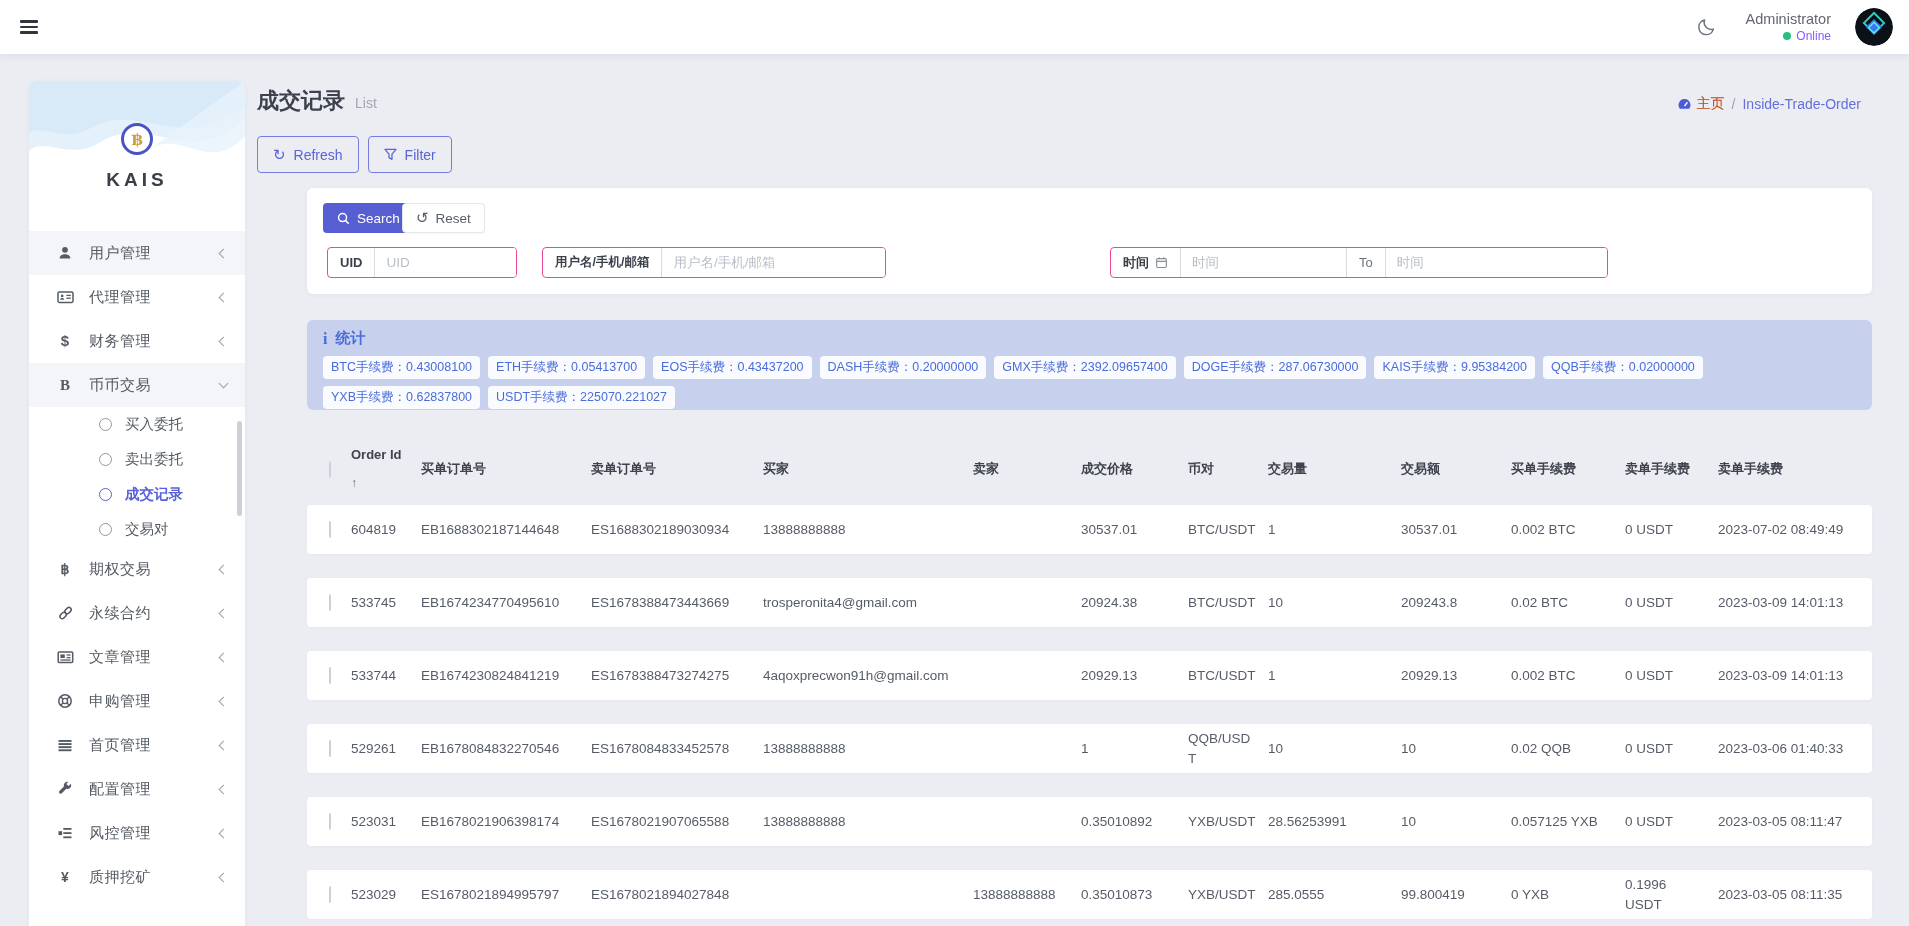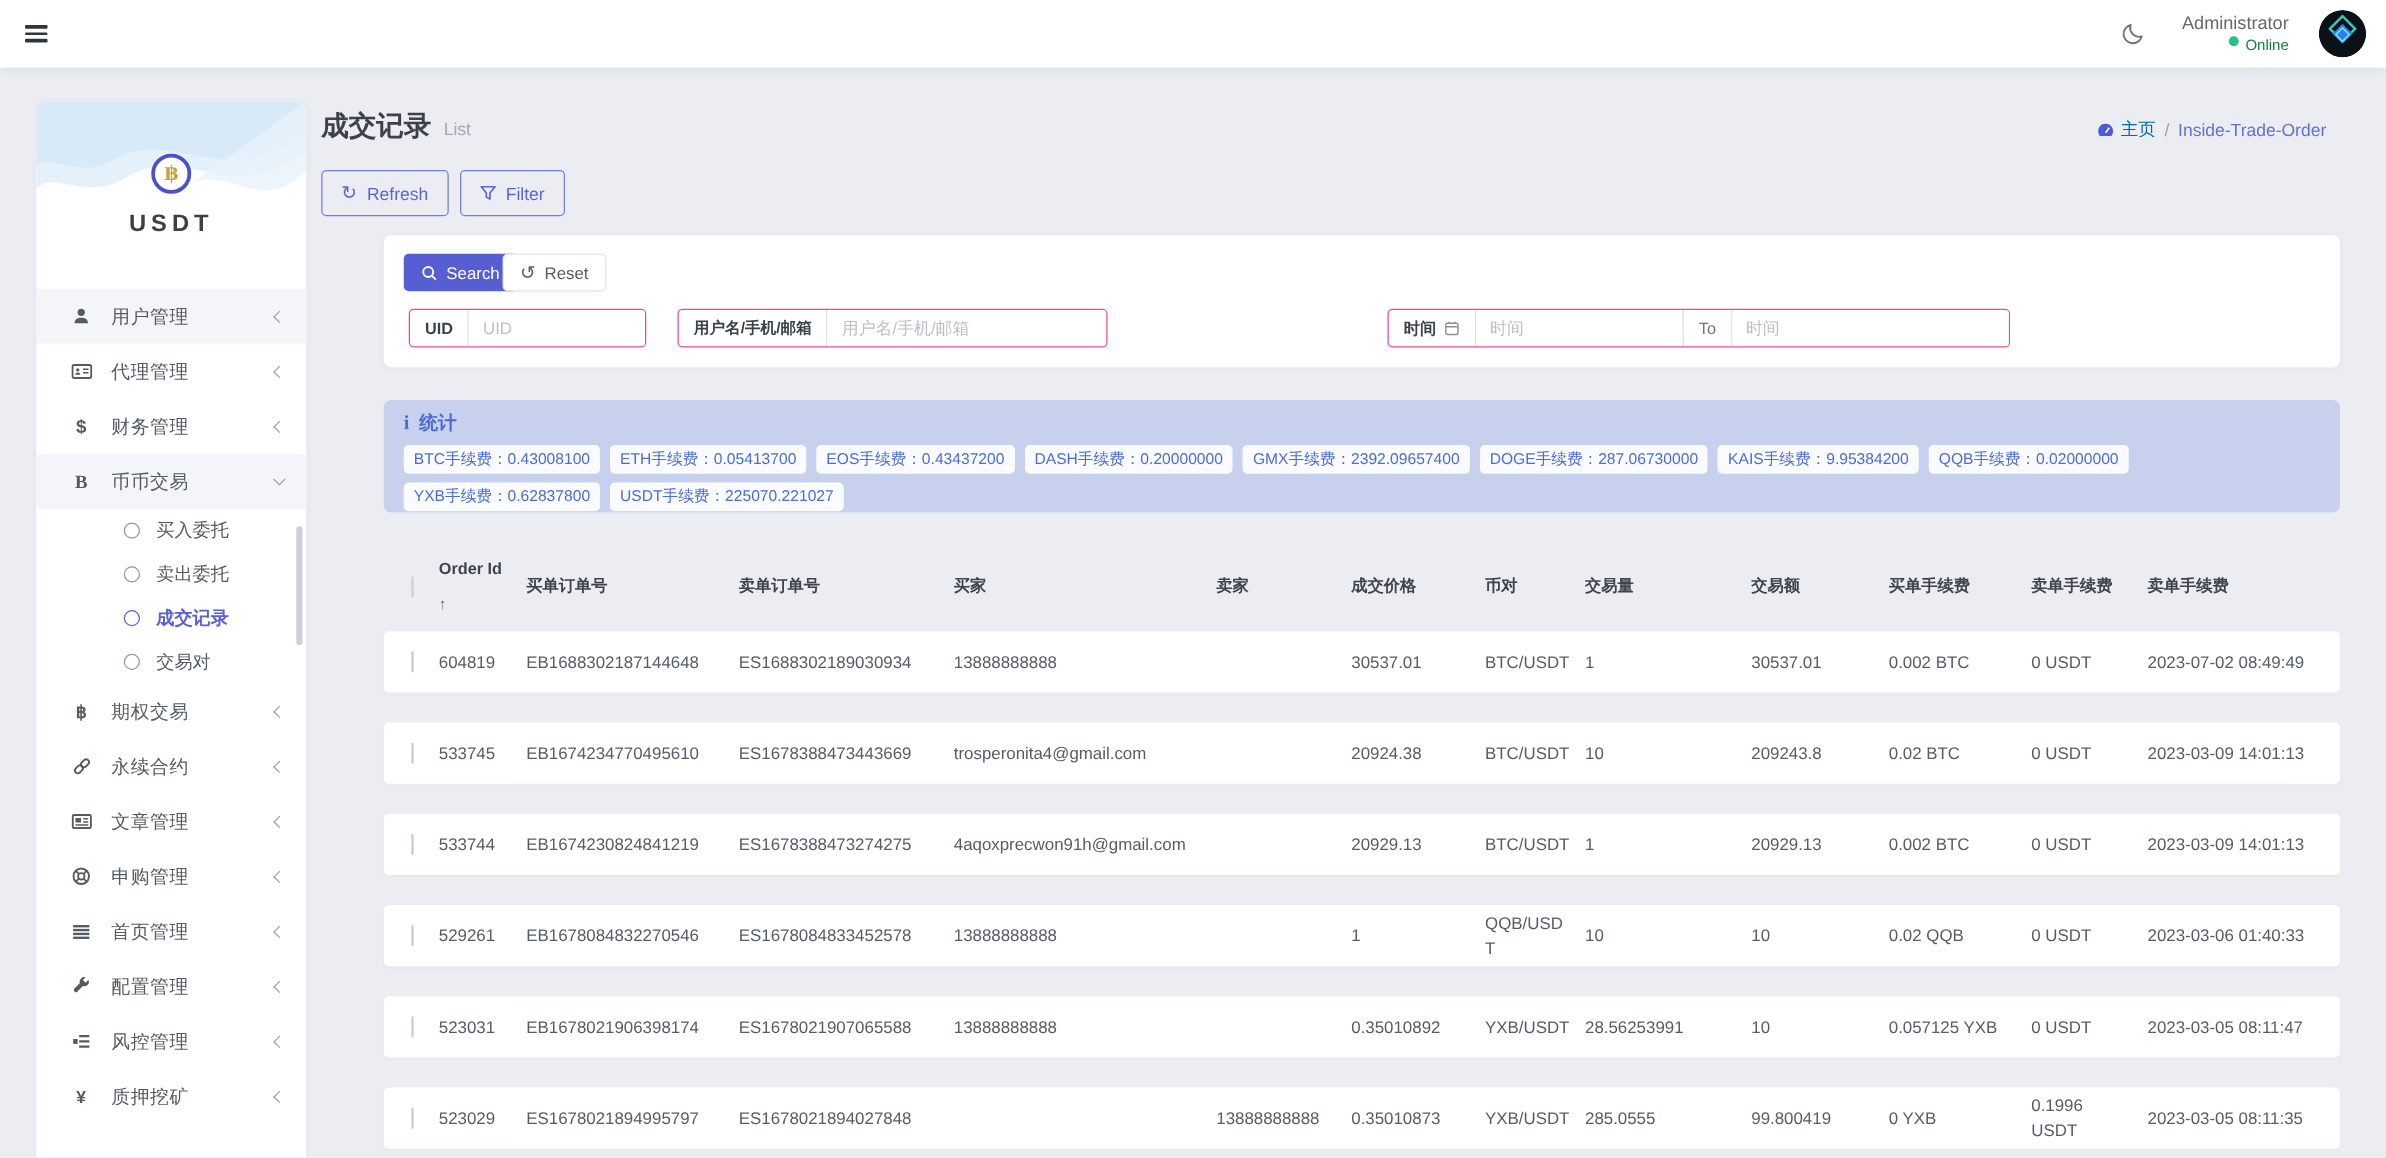--- a/index.html
+++ b/index.html
@@ -11,21 +11,21 @@
   .topbar { position:absolute; top:0; left:0; width:1909px; height:54px;
     background:#fff; box-shadow:0 2px 8px rgba(40,50,80,.08); z-index:10;
     display:flex; align-items:center; }
   .burger { margin-left:20px; width:26px; height:26px; cursor:pointer;
     display:flex; flex-direction:column; justify-content:center; gap:3px; }
   .burger i { display:block; width:18px; height:2.4px; background:#30343c; border-radius:1px; }
   .top-right { margin-left:auto; display:flex; align-items:center; gap:24px; padding-right:16px; }
   .moon-btn { width:30px; height:30px; display:flex; align-items:center; justify-content:center; cursor:pointer; }
   .userblock { text-align:right; line-height:1.25; }
   .user-name { font-size:14.5px; color:#63676f; }
-  .user-status { font-size:12px; color:#15803d; display:flex; align-items:flex-start; justify-content:flex-end; gap:5px; }
+  .user-status { font-size:12px; color:#8b5cf6; display:flex; align-items:center; justify-content:flex-end; gap:5px; }
   .dot-online { width:8px; height:8px; border-radius:50%; background:#24c27c; display:inline-block; }
   .avatar { width:38px; height:38px; border-radius:50%; overflow:hidden; cursor:pointer; }
 
   
   .sidebar { position:absolute; left:29px; top:81px; width:216px; height:845px;
     background:#fff; border-radius:8px 8px 0 0; box-shadow:0 1px 5px rgba(40,50,80,.05); }
   .side-head { position:relative; height:150px; overflow:hidden; border-radius:8px 8px 0 0; }
   .side-head svg.waves { position:absolute; top:0; left:0; }
   .brand-badge { position:absolute; left:50%; top:42px; transform:translateX(-50%);
     width:32px; height:32px; border-radius:50%; border:3px solid #4a52c8;
@@ -50,21 +50,21 @@
   .s-item.act .s-circle { border-color:#5861d6; }
   .side-scroll { position:absolute; top:340px; right:3px; width:5px; height:95px;
     border-radius:3px; background:#cdd0d7; }
 
   
   .title-row { position:absolute; left:257px; top:86px; display:flex; align-items:baseline; gap:10px; }
   .page-title { font-size:22px; font-weight:600; color:#3c414d; }
   .page-sub { font-size:14px; color:#a2a7b3; }
   .breadcrumb { position:absolute; top:95px; right:48px; display:flex; align-items:center; gap:7px;
     font-size:14px; }
-  .bc-home { color:#0369a1; display:flex; align-items:center; gap:5px; cursor:pointer; }
+  .bc-home { color:#c2410c; display:flex; align-items:center; gap:5px; cursor:pointer; }
   .bc-sep { color:#9aa0aa; }
   .bc-cur { color:#6470d8; cursor:pointer; }
 
   .toolbar { position:absolute; left:257px; top:136px; display:flex; gap:9px; }
   .btn-outline { height:37px; padding:0 15px; display:inline-flex; align-items:center; gap:8px;
     border:1px solid #747ce2; border-radius:4px; color:#5a64da; font-size:14px;
     background:transparent; cursor:pointer; }
   .btn-outline .uni { font-size:15px; line-height:1; }
 
   
@@ -160,21 +160,21 @@
 <div class="sidebar">
   <div class="side-head">
     <svg class="waves" width="216" height="150" viewBox="0 0 216 150">
       <path d="M0 0 h216 v38 C160 90 120 30 70 62 C40 80 15 55 0 70 Z" fill="#dcecf8" opacity=".75"></path>
       <path d="M0 0 h216 v26 C150 75 110 18 60 48 C35 62 12 42 0 52 Z" fill="#cfe4f6" opacity=".6"></path>
       <path d="M216 0 v55 C180 95 150 45 118 70 L216 0 Z" fill="#e7f2fb" opacity=".8"></path>
     </svg>
     <div class="brand-badge">
         <span>฿</span>
       </div>
-    <div class="brand-name">USDT</div>
+    <div class="brand-name">KAIS</div>
   </div>
   <div class="menu">
       <div class="m-item hl">
         <span class="m-ico">
           <svg width="16" height="16" viewBox="0 0 16 16">
             <circle cx="8" cy="4.8" r="2.9" fill="#555b64"></circle>
             <path d="M2.6 13.6c0-3 2.4-4.4 5.4-4.4s5.4 1.4 5.4 4.4z" fill="#555b64"></path>
           </svg>
         </span>
         <span class="m-label">用户管理</span>

